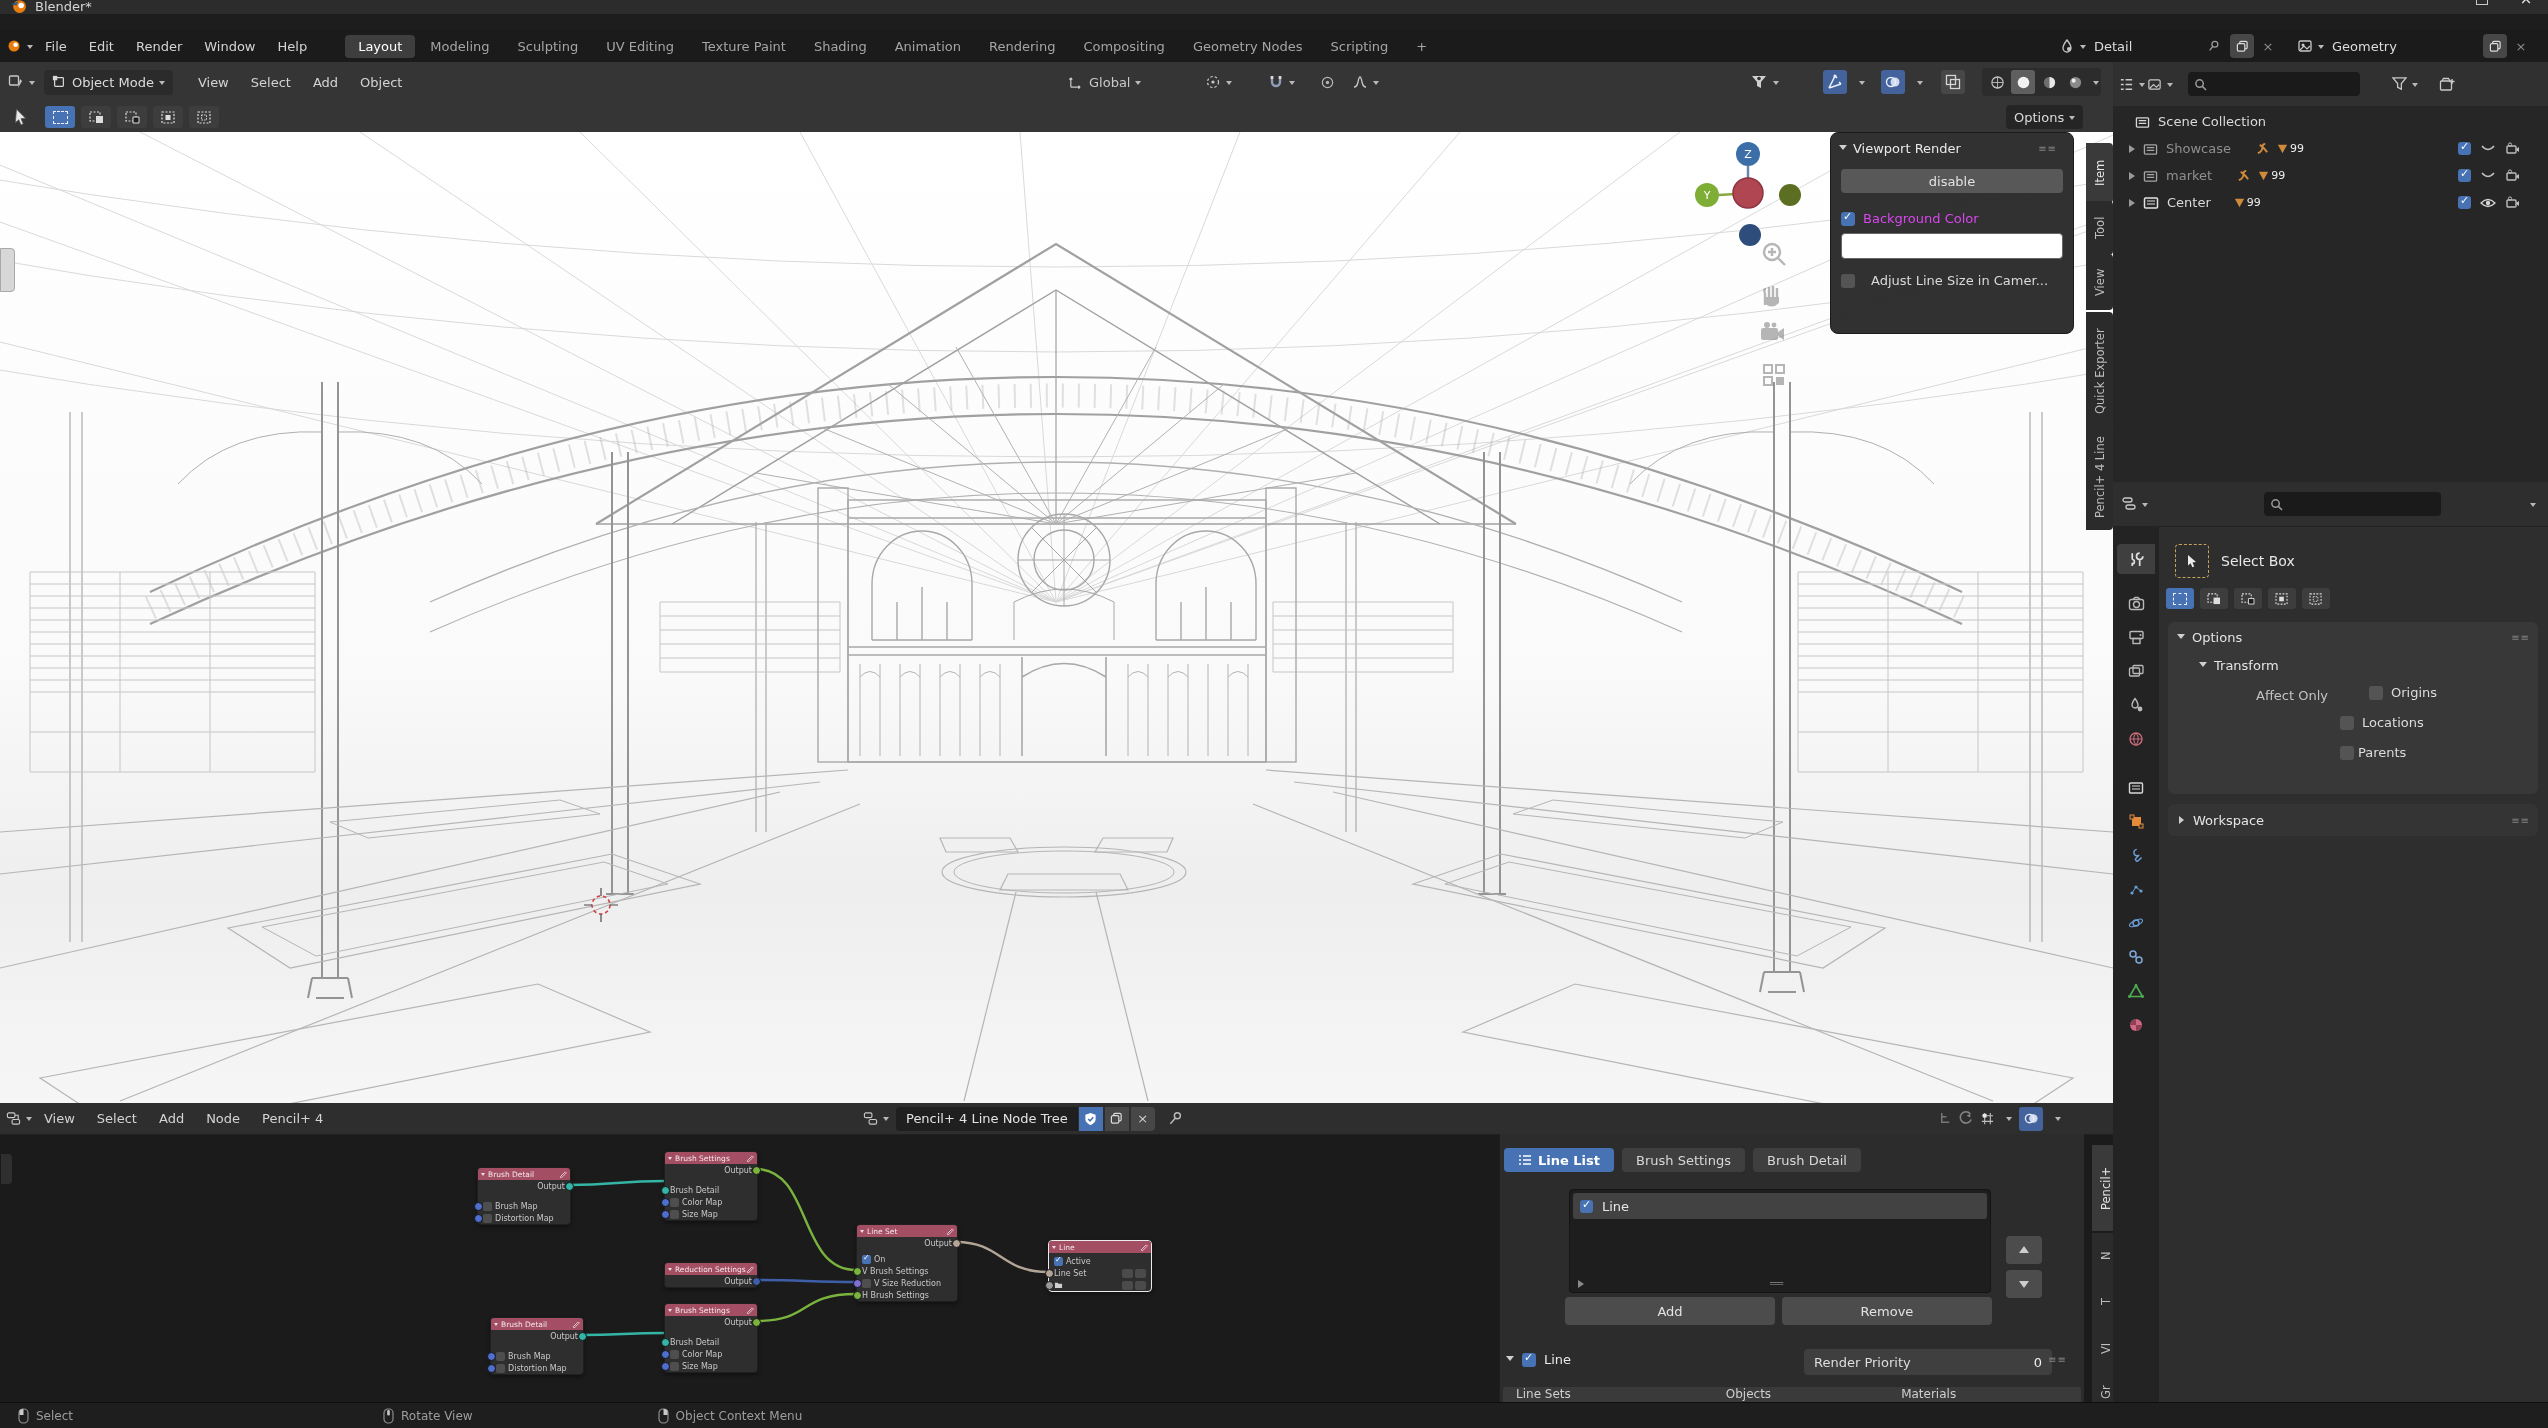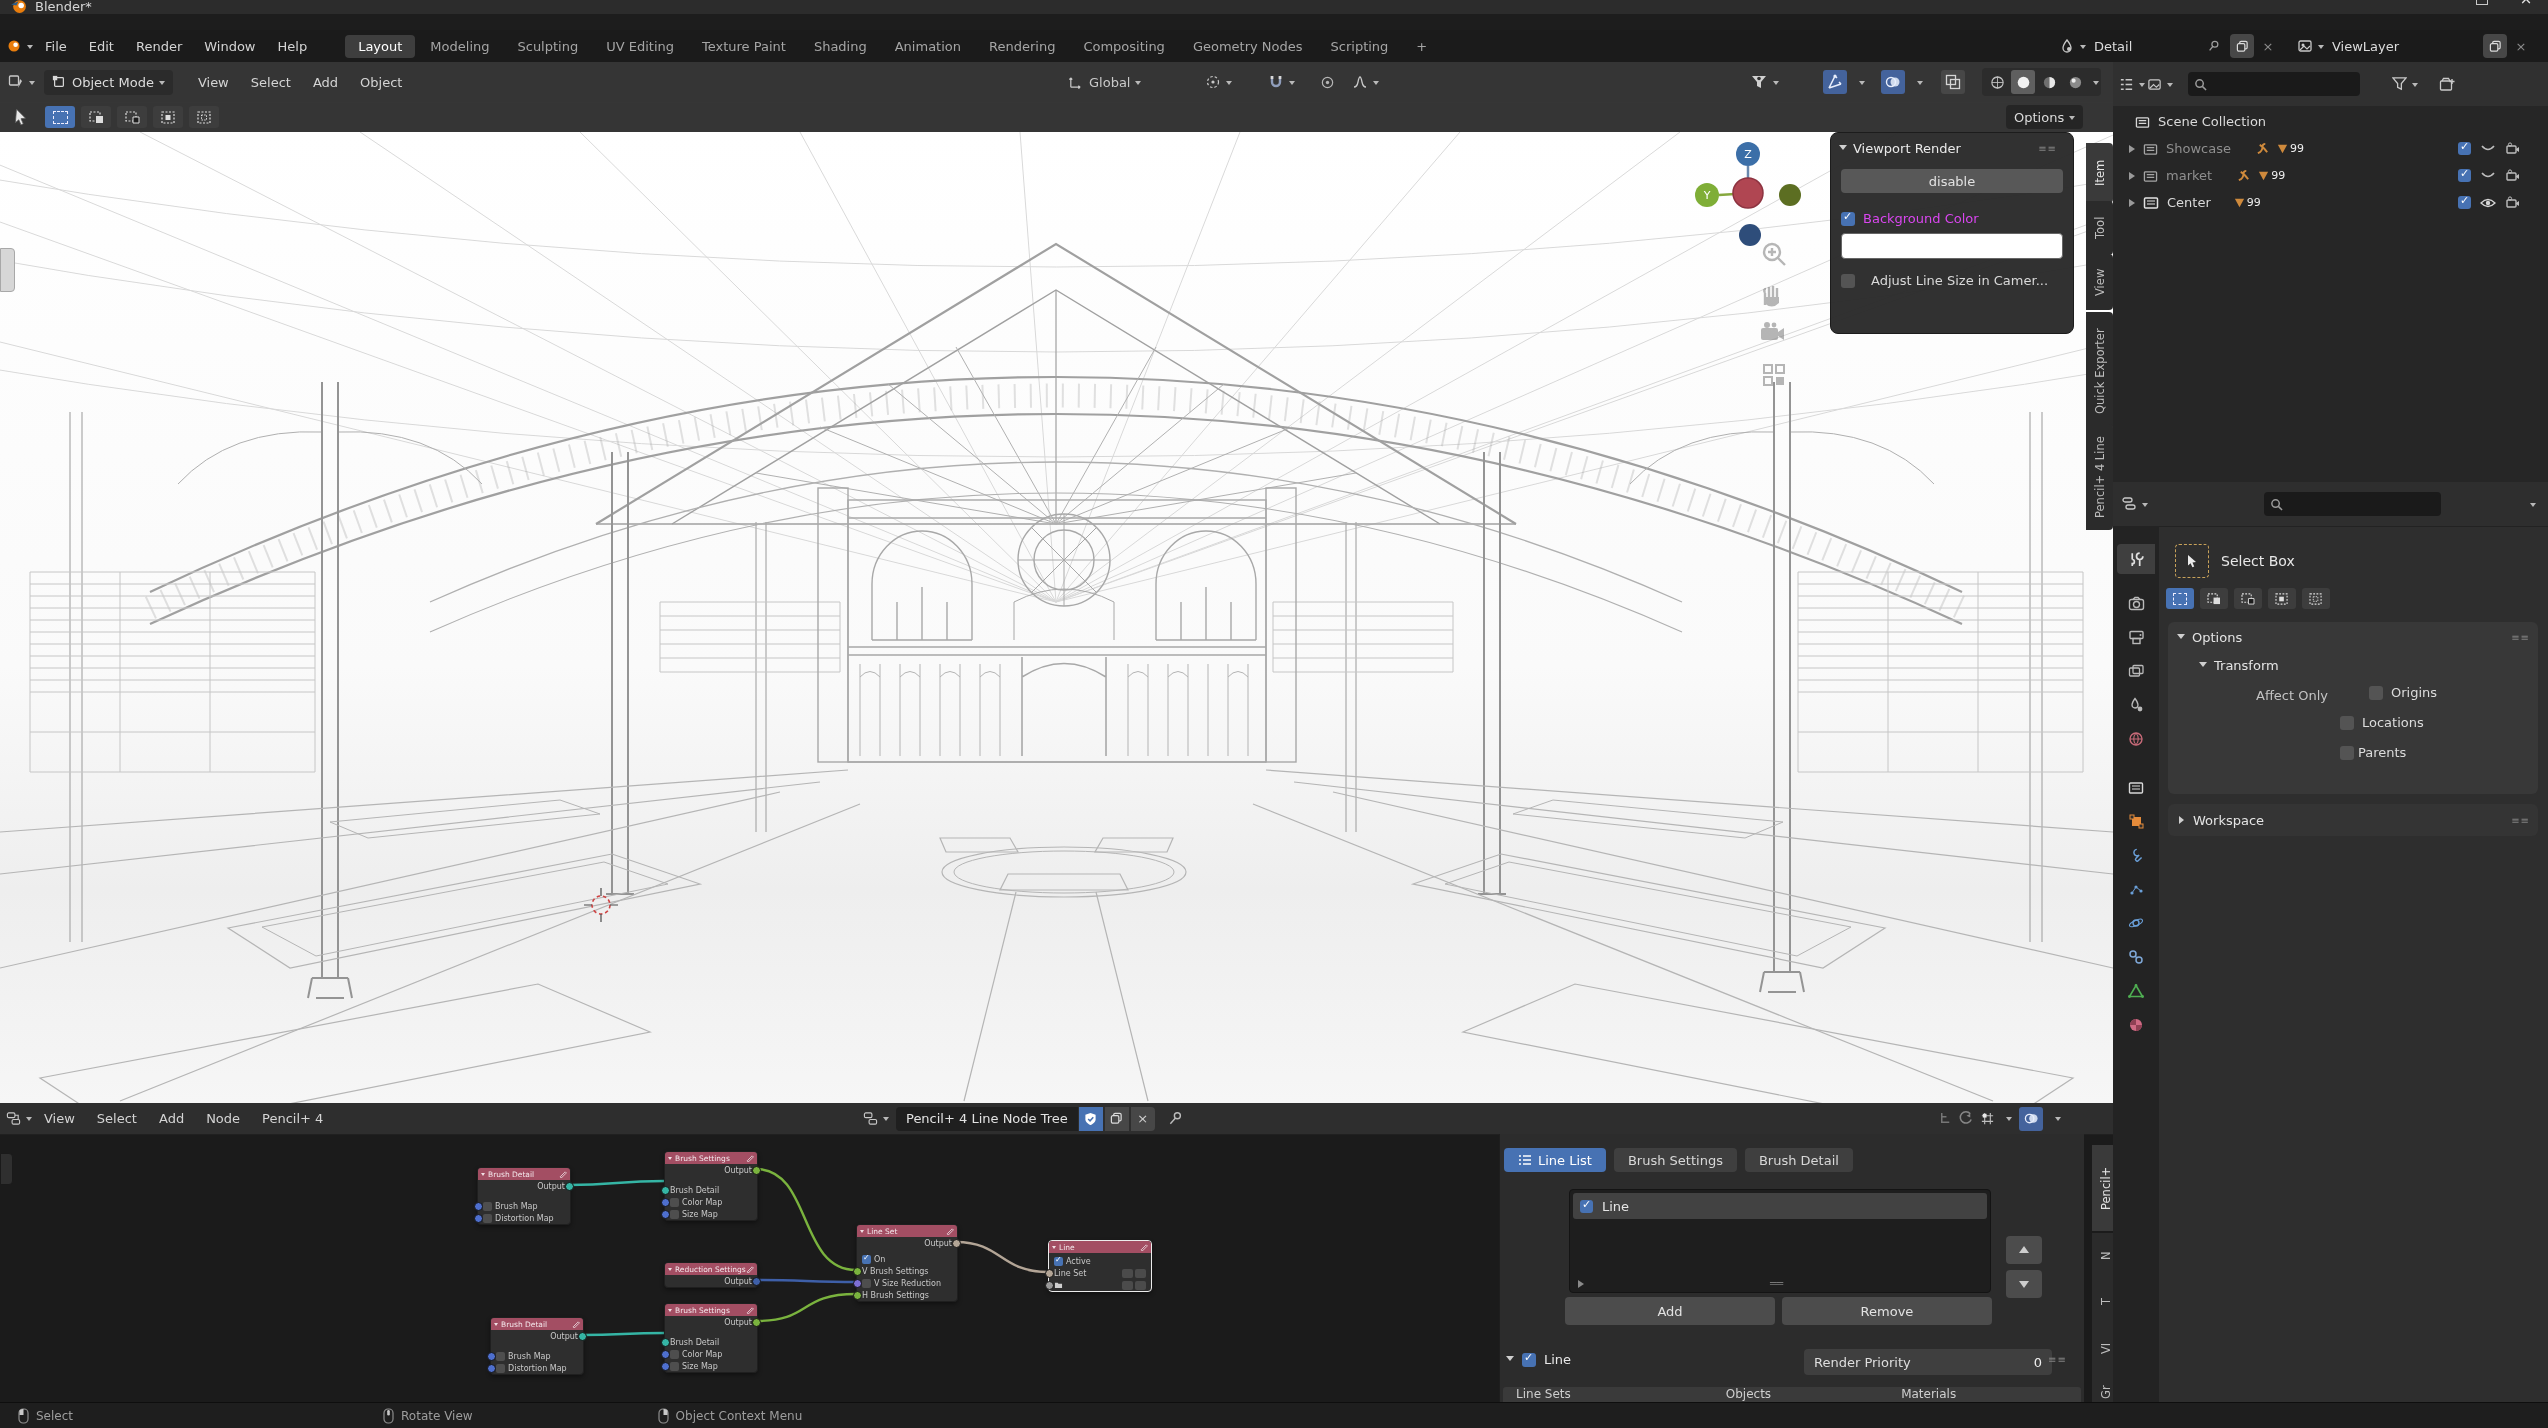--- a/index.html
+++ b/index.html
@@ -57,21 +57,21 @@
   .nrow{position:relative;height:12px;display:flex;align-items:center;padding:0 5px;gap:3px;white-space:nowrap;}
   .nrow.out{justify-content:flex-end;}
   .sock{position:absolute;width:7px;height:7px;border-radius:50%;border:1px solid #141414;top:2px;}
   .sock.l{left:-4px;} .sock.r{right:-4px;}
   .s-teal{background:#35b5a5;} .s-green{background:#7ab33e;} .s-blue{background:#4e6fce;}
   .s-navy{background:#3e5fa8;} .s-purp{background:#7d6fd4;} .s-tan{background:#b3a596;} .s-gray{background:#9a9a9a;}
   .mbtn{width:11px;height:9px;background:#4b4b4b;border-radius:2px;display:inline-block;margin-left:2px;}
   
   .psb{position:absolute;left:1499px;top:31px;width:584px;height:268px;background:#2c2c2c;border-left:1px solid #1e1e1e;}
   .tabbtn{display:inline-flex;align-items:center;justify-content:center;height:24px;border-radius:4px;background:#3f3f3f;color:#d8d8d8;padding:0 14px;margin-right:8px;}
-  .tabbtn.on{background:#4772b3;color:#fff;}
+  .tabbtn.on{background:#4772b3;color:#fff;font-weight:bold;}
   .vtab{position:absolute;background:#2b2b2b;color:#bdbdbd;border-radius:4px 0 0 4px;writing-mode:vertical-rl;transform:rotate(180deg);display:flex;align-items:center;justify-content:center;font-size:11.5px;padding:8px 3px;}
   .vtab.on{background:#3a3a3a;color:#e6e6e6;}
   .btn{display:flex;align-items:center;justify-content:center;background:#4c4c4c;border-radius:4px;color:#e2e2e2;}
   .grip{position:absolute;background:#d7d7d7;border:1px solid #a8a8a8;border-radius:0 4px 4px 0;}
   svg{display:block;}
   .lbl{white-space:nowrap;}
 </style>
 </head>
 <body>
 
@@ -139,21 +139,21 @@
           </svg>
         </span>
       <span class="ibtn" style="color:#8c8c8c;">×</span>
       <span style="width:16px;"></span>
       <svg width="16" height="16" viewBox="0 0 16 16">
           <rect x="2" y="3" width="12" height="10" rx="1.5" fill="none" stroke="#c9c9c9" stroke-width="1.3"></rect>
           <circle cx="6" cy="7" r="1.5" fill="#c9c9c9"></circle>
           <path d="M3,12 L7,8 L10,11 L13,8" stroke="#c9c9c9" stroke-width="1.2" fill="none"></path>
         </svg>
       <span class="chev"></span>
-      <span style="margin:0 10px 0 8px;color:#dcdcdc;min-width:140px;">ViewLayer</span>
+      <span style="margin:0 10px 0 8px;color:#dcdcdc;min-width:140px;">Geometry</span>
       <span class="ibtn pill">
           <svg width="13" height="13" viewBox="0 0 14 14">
             <rect x="4" y="1.5" width="8" height="8" rx="1.5" fill="none" stroke="#dadada" stroke-width="1.3"></rect>
             <rect x="1.5" y="4" width="8" height="8" rx="1.5" fill="#3a3a3a" stroke="#dadada" stroke-width="1.3"></rect>
           </svg>
         </span>
       <span class="ibtn" style="color:#8c8c8c;">×</span>
     </span>
   </div>
 

